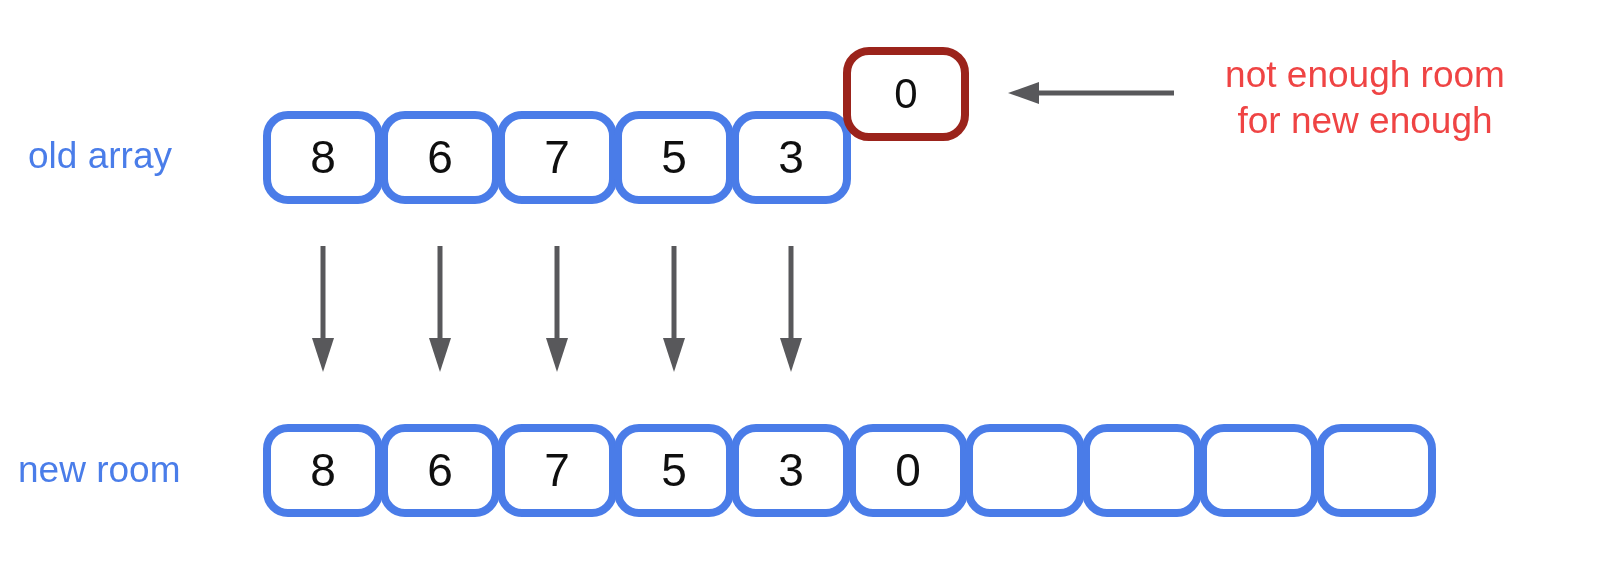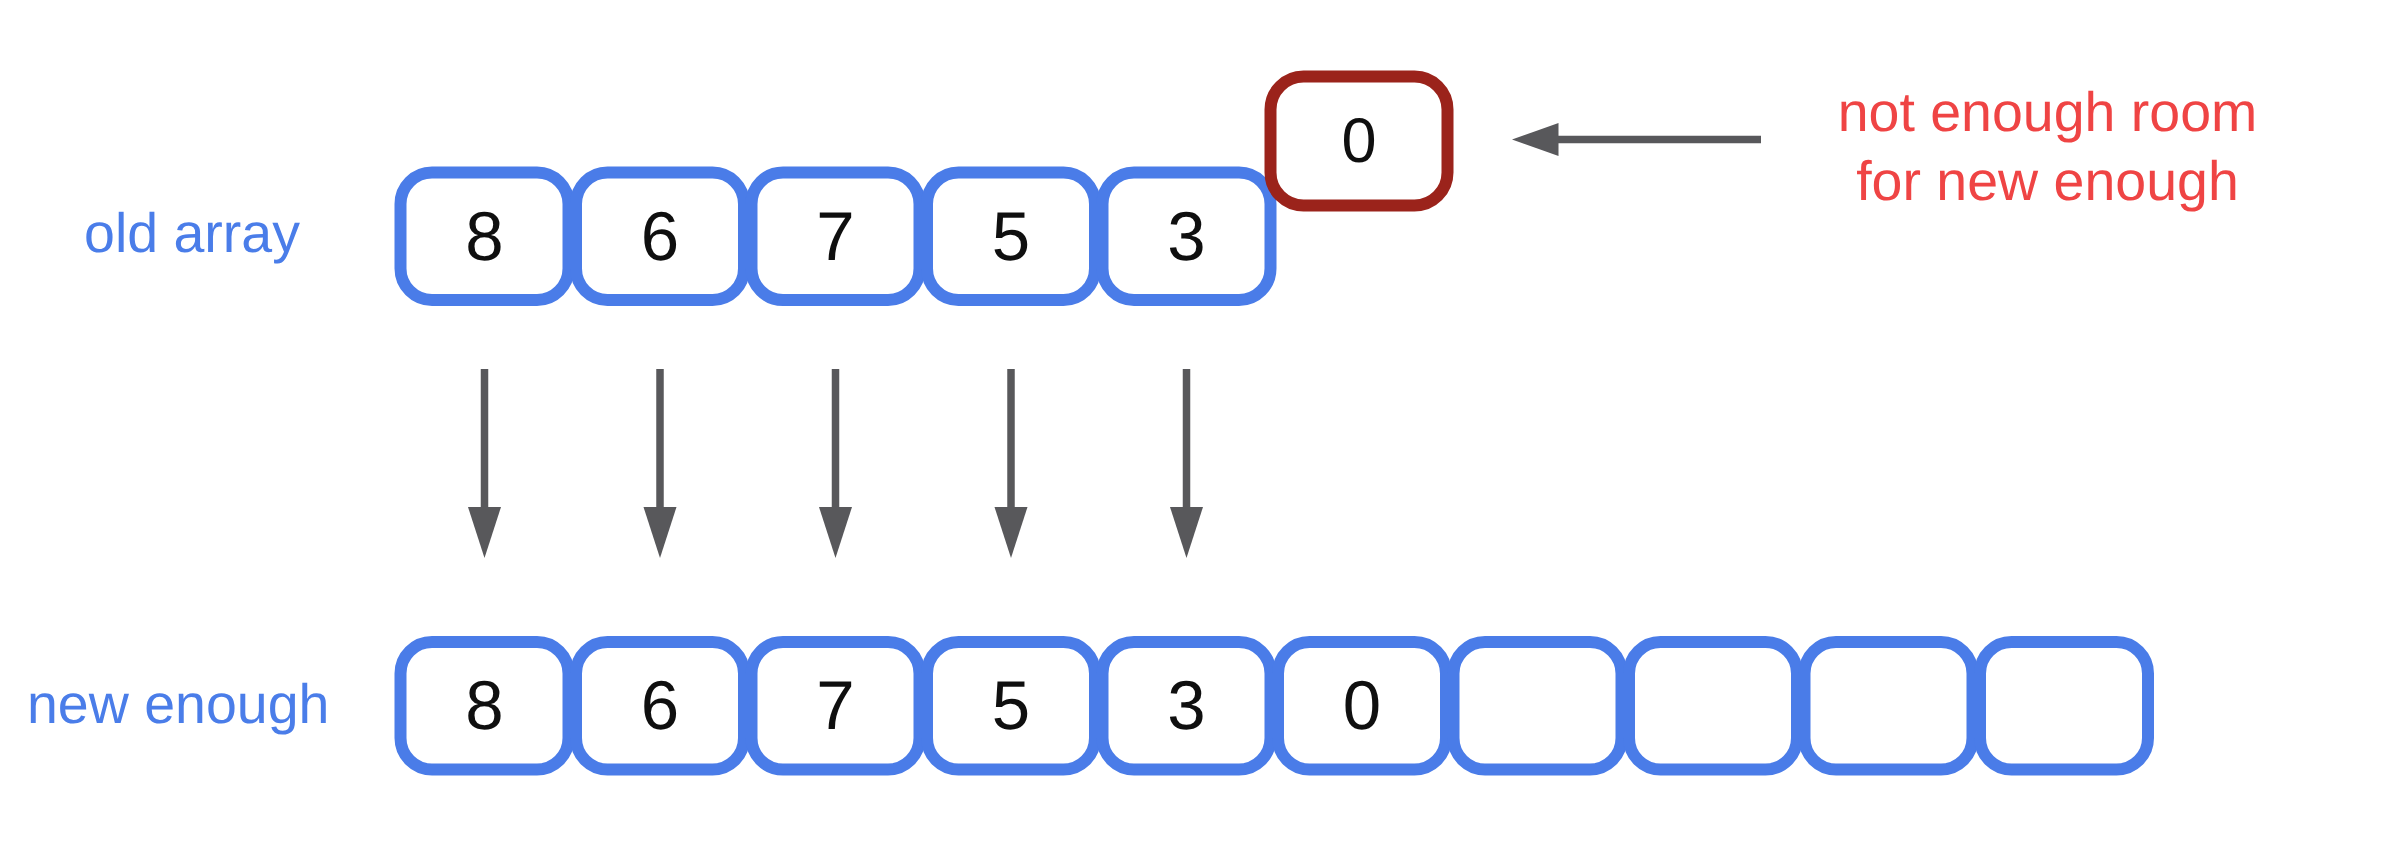--- a/index.html
+++ b/index.html
@@ -11,21 +11,20 @@
     position: relative;
     width: 1600px;
     height: 574px;
     background: #ffffff;
     font-family: "Liberation Sans", sans-serif;
     overflow: hidden;
   }
   .row-label {
     position: absolute;
     width: 200px;
-    text-align: center;
     color: #4a7de9;
     font-size: 37px;
     line-height: 42px;
     white-space: nowrap;
   }
   .label-old { left: 28px;  top: 135px; }
   .label-new { left: 18px;  top: 449px; }
 
   .array-row {
     position: absolute;
@@ -126,21 +125,21 @@
   <svg class="h-arrow" viewBox="0 0 170 30">
     <line x1="168" y1="15" x2="30" y2="15" stroke="#58585b" stroke-width="5"></line>
     <polygon points="2,15 33,4 33,26" fill="#58585b"></polygon>
   </svg>
 
   <div class="annotation">
     <div>not enough room</div>
     <div>for new enough</div>
   </div>
 
-  <div class="row-label label-new">new enough</div>
+  <div class="row-label label-new">new room</div>
 
   <div class="array-row row-new" id="new-array-row">
       <div class="cell">
         <span>8</span>
       </div>
       <div class="cell">
         <span>6</span>
       </div>
       <div class="cell">
         <span>7</span>

